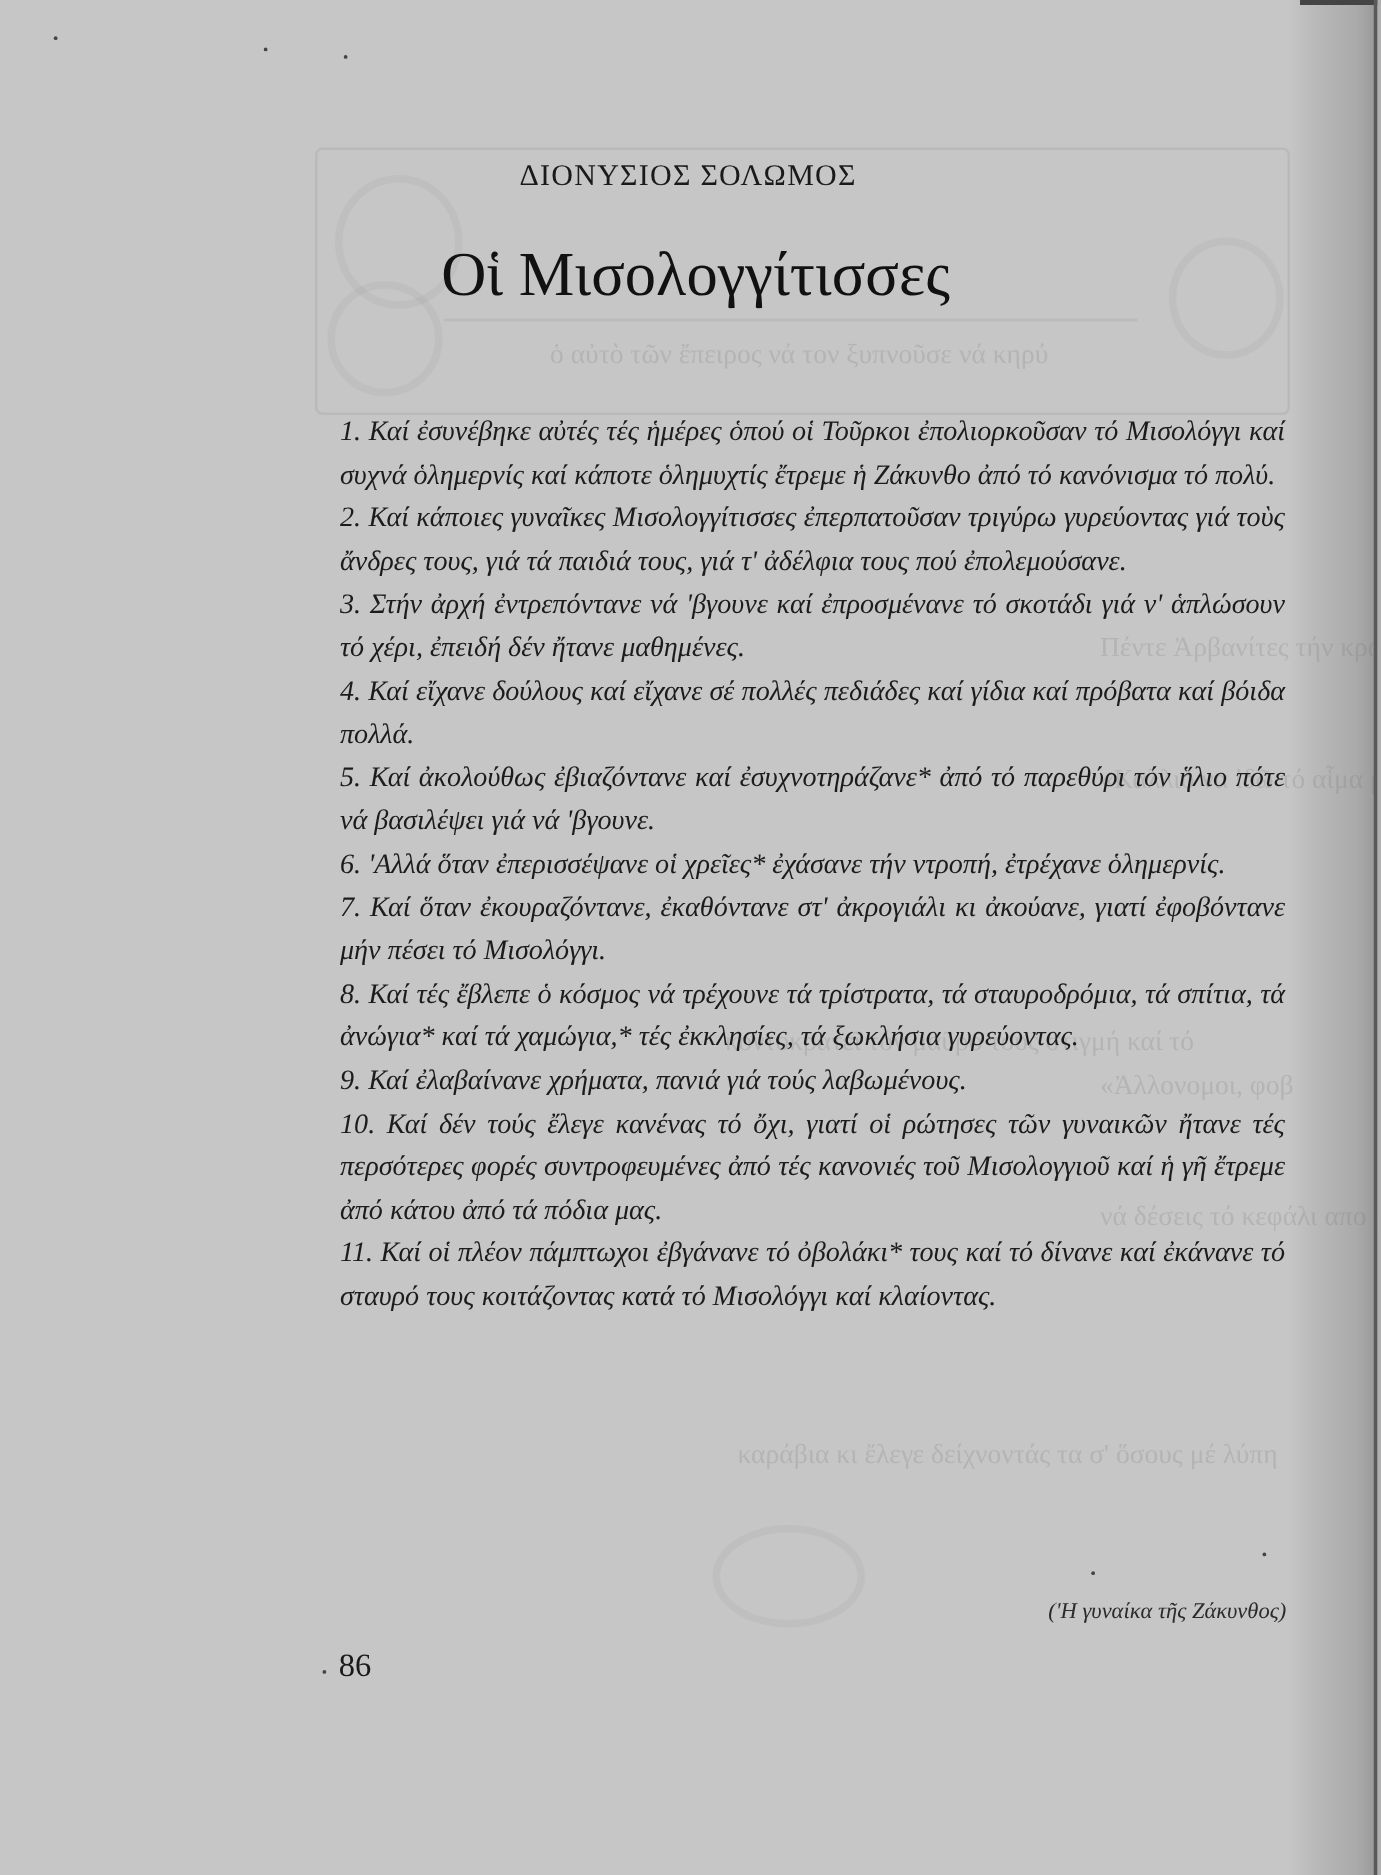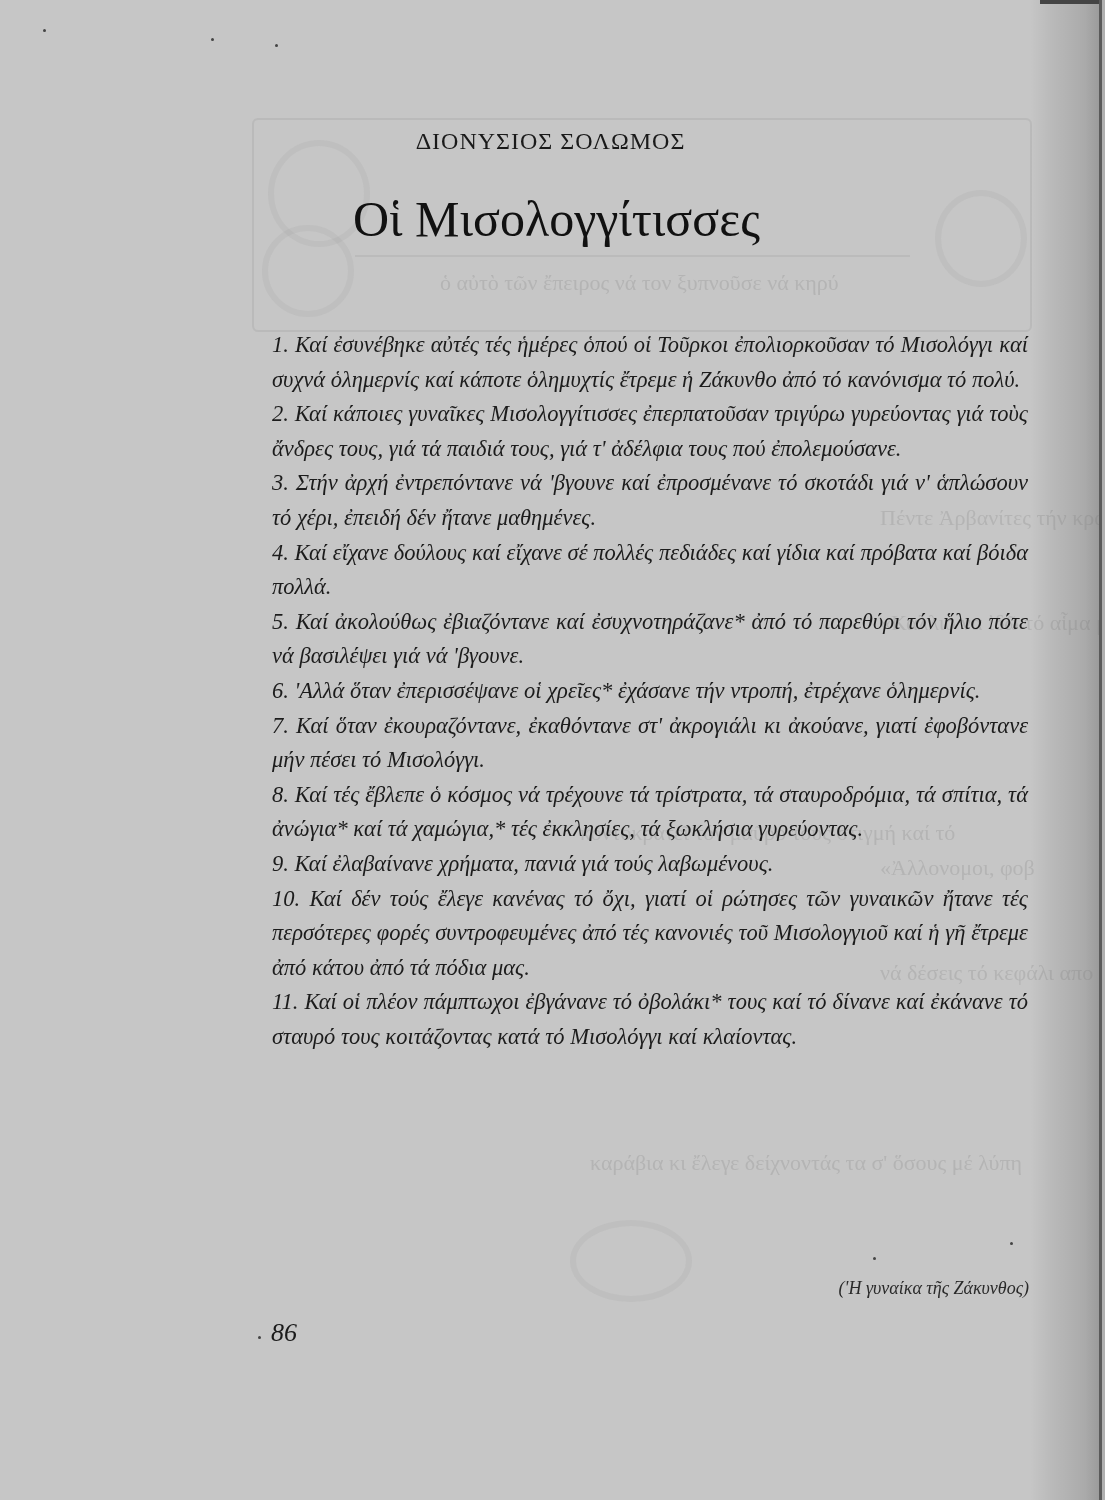--- a/index.html
+++ b/index.html
@@ -112,21 +112,20 @@
       font-style: italic;
       color: #2a2a2a;
       margin-top: 14px;
     }
     .page-number {
       position: absolute;
       left: 271px;
       top: 1318px;
       font-size: 26px;
       color: #1a1a1a;
-      font-style: italic;
     }
     .dot {
       position: absolute;
       width: 3px; height: 3px;
       border-radius: 50%;
       background: #444;
     }
   </style>
 </head>
 <body>

